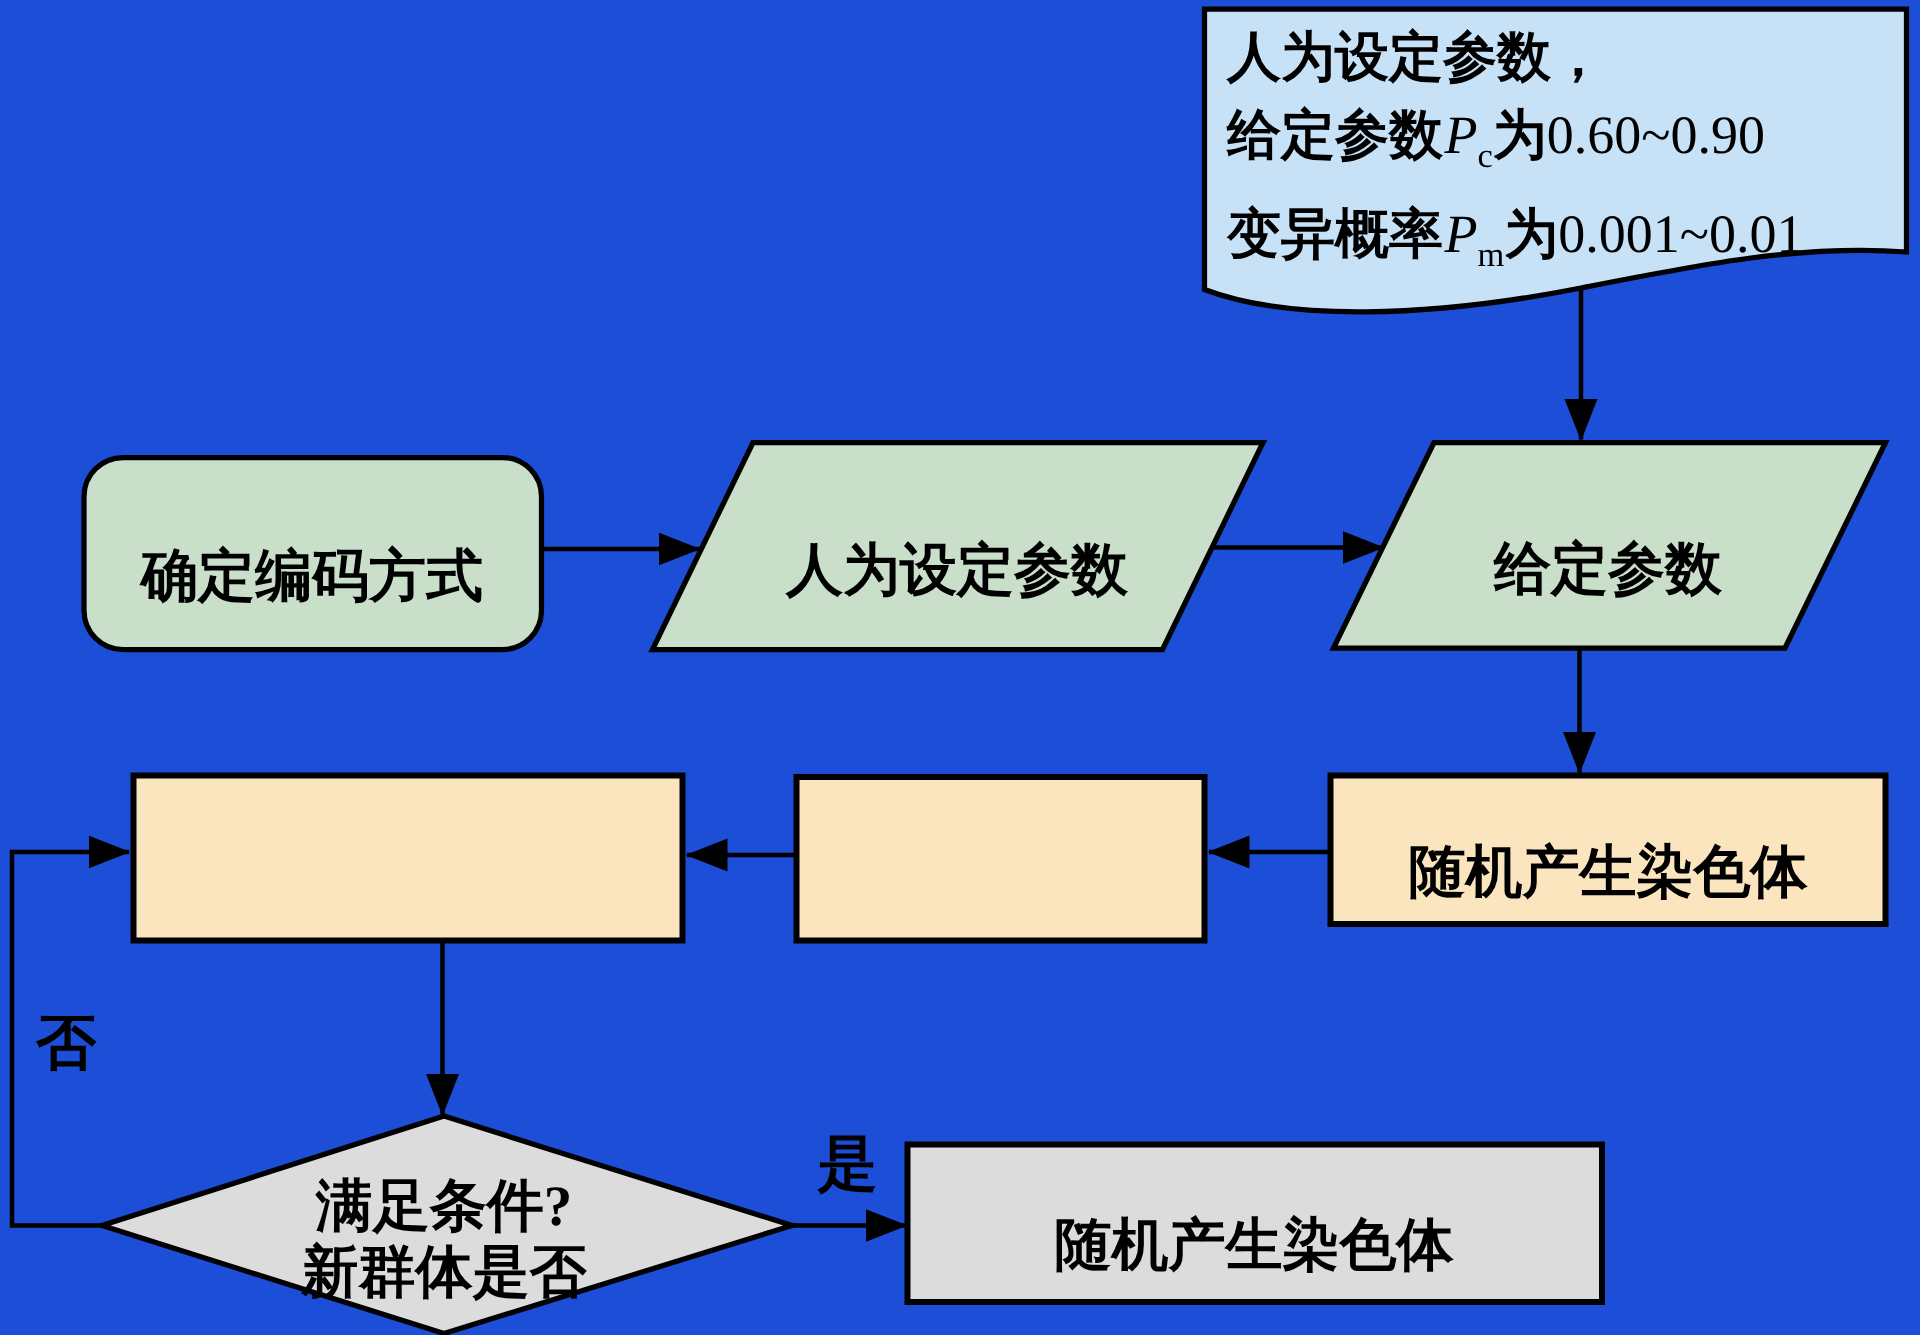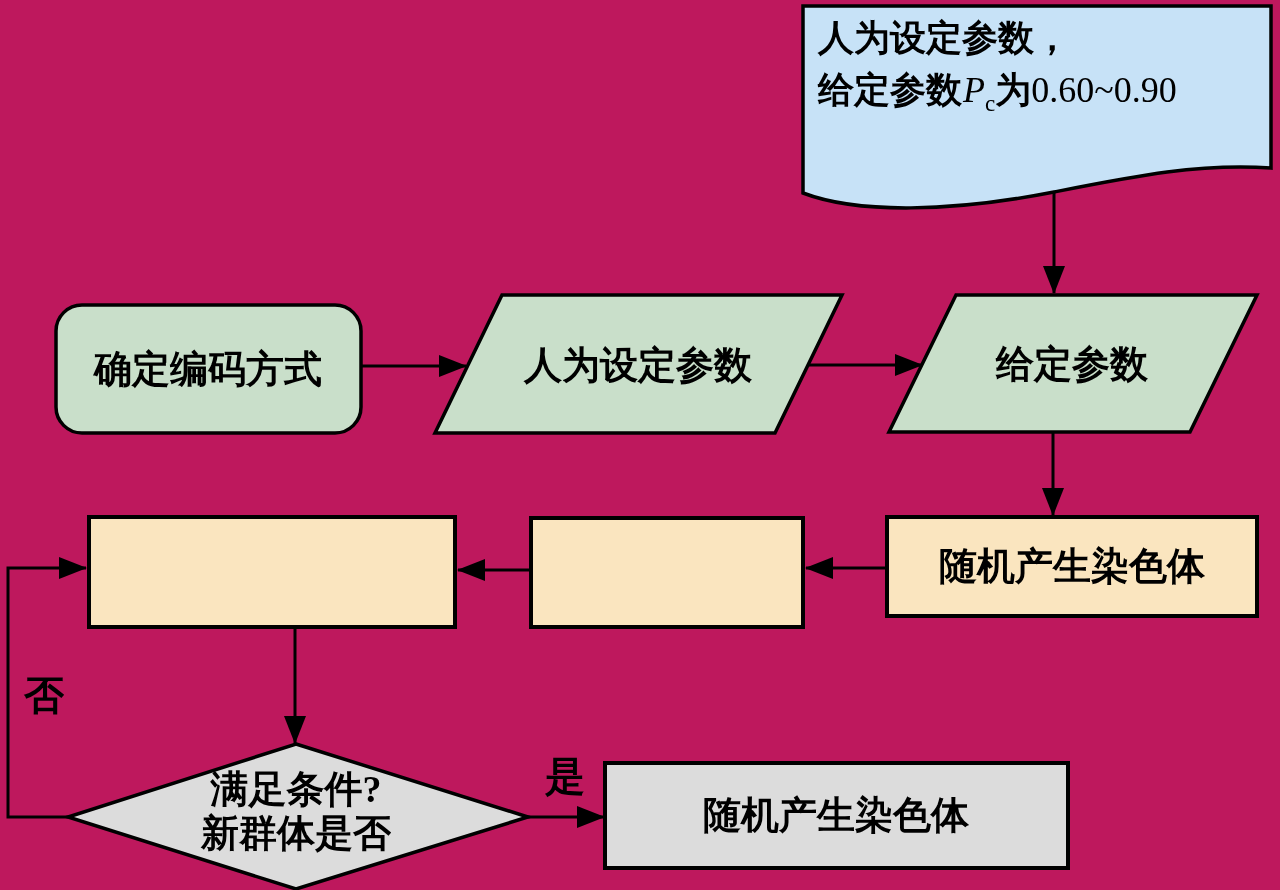--- a/index.html
+++ b/index.html
@@ -1,32 +1,33 @@
 <!DOCTYPE html>
 <html><head>
 <meta charset="utf-8">
 <style>
   html,body{margin:0;padding:0;background:#fff;}
   .canvas{
     position:relative;
     width:1280px;height:890px;
-    background:#be185d;
+    background:#1d4ed8;
     font-family:"Liberation Serif","DejaVu Serif",serif;
     color:#000;
     overflow:hidden;
   }
   .canvas svg{position:absolute;left:0;top:0;}
   .label{
     position:absolute;
     transform:translate(-50%,-50%);
     font-size:38px;
     font-weight:700;
     line-height:1.16;
     white-space:nowrap;
     text-align:center;
+    margin-top:16px;
   }
   .edge-label{
     position:absolute;
     transform:translate(-50%,-50%);
     font-size:40px;
     font-weight:700;
     white-space:nowrap;
   }
   .doc-text{
     position:absolute;
@@ -73,20 +74,21 @@
     <rect x="887" y="517" width="370" height="99" stroke="#000" stroke-width="4" fill="#FAE5BF"></rect>
 
     <polygon points="296,744 528,817 296,889 68,817" stroke="#000" stroke-width="3.5" fill="#DCDCDC"></polygon>
 
     <rect x="605" y="763" width="463" height="105" stroke="#000" stroke-width="4" fill="#DCDCDC"></rect>
   </svg>
 
   <div class="doc-text">
     <div>人为设定参数，</div>
     <div><span>给定参数</span><span class="var">P</span><span class="sub">c</span><span>为</span><span class="num">0.60~0.90</span></div>
+    <div><span>变异概率</span><span class="var">P</span><span class="sub">m</span><span>为</span><span class="num">0.001~0.01</span></div>
   </div>
 
   <div class="label" style="left:208px;top:369px;">确定编码方式</div>
   <div class="label" style="left:638px;top:365px;">人为设定参数</div>
   <div class="label" style="left:1072px;top:364px;">给定参数</div>
   <div class="label" style="left:1072px;top:566px;">随机产生染色体</div>
   <div class="label" style="left:296px;top:811px;">
     <div>满足条件?</div>
     <div>新群体是否</div>
   </div>

